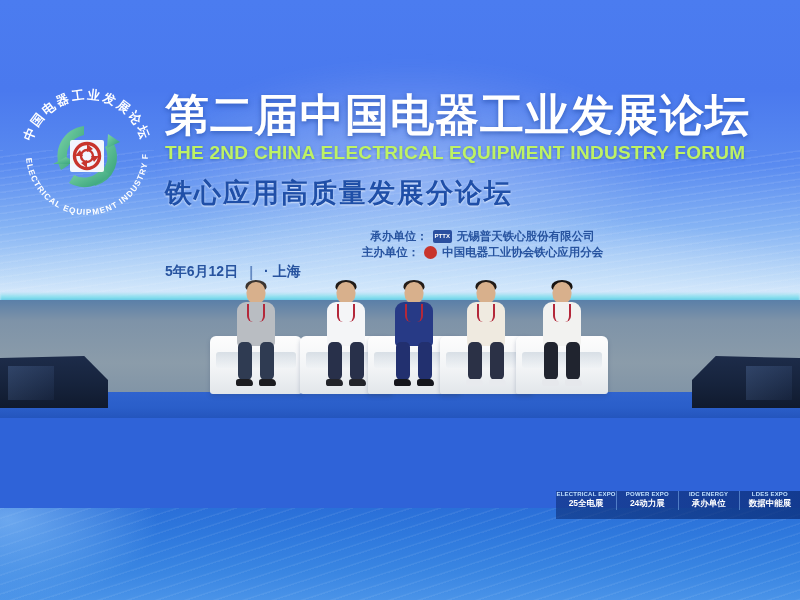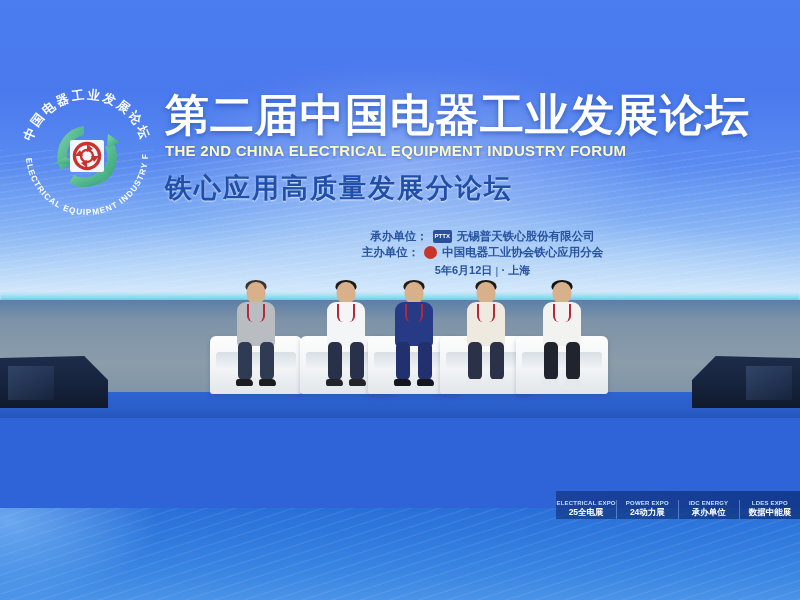--- a/index.html
+++ b/index.html
@@ -38,42 +38,42 @@
   .logo svg{display:block;}
 
   
   .headline{position:absolute;left:165px;top:92px;width:635px;}
   .h-cn{
     font-size:44px;font-weight:bold;color:#ffffff;letter-spacing:1px;line-height:1.04;
     text-shadow:0 2px 5px rgba(20,60,150,.55);
     white-space:nowrap;
   }
   .h-en{
-    margin-top:4px;font-size:15px;font-weight:bold;color:#fef9c3;
+    margin-top:4px;font-size:19px;font-weight:bold;color:#bef264;
     letter-spacing:.3px;white-space:nowrap;
     text-shadow:0 1px 3px rgba(20,60,150,.45);
   }
   .h-sub{
     margin-top:11px;font-size:27px;font-weight:bold;color:#1f4fa8;
     letter-spacing:2px;white-space:nowrap;
     text-shadow:0 1px 2px rgba(255,255,255,.75);
   }
 
   
   .orgs{position:absolute;left:165px;top:228px;width:635px;text-align:center;color:#27539f;}
   .org-row{display:flex;align-items:center;justify-content:center;gap:5px;
            font-size:11.5px;font-weight:bold;line-height:16px;white-space:nowrap;}
   .org-mark{
     display:inline-block;width:13px;height:13px;border-radius:50%;
     background:#c8342c;color:#fff;font-size:6px;line-height:13px;text-align:center;font-weight:bold;
   }
   .org-mark.sq{border-radius:2px;background:#2a4fa0;width:19px;font-size:6px;line-height:13px;}
   .date-row{
-    display:flex;align-items:center;justify-content:center;gap:3px;
-    margin-top:3px;font-size:11px;font-weight:bold;color:#27539f;white-space:nowrap;
+    display:flex;align-items:center;justify-content:flex-start;gap:11px;
+    margin-top:3px;font-size:14px;font-weight:bold;color:#27539f;white-space:nowrap;
   }
   .date-sep{opacity:.6;}
 
   
   .floor{
     position:absolute;left:0;top:300px;width:800px;height:115px;
     background:linear-gradient(180deg,#5a7fa8 0%,#7e93a8 18%,#8b9caa 55%,#7a8fa4 100%);
   }
   .floor-front{
     position:absolute;left:0;top:392px;width:800px;height:26px;
@@ -171,21 +171,21 @@
     background:repeating-linear-gradient(-18deg, rgba(255,255,255,.07) 0px, rgba(255,255,255,.07) 1px, rgba(255,255,255,0) 2px, rgba(255,255,255,0) 9px);
   }
   .fg-corner{
     position:absolute;left:-30px;top:-24px;width:190px;height:120px;
     background:radial-gradient(ellipse at 20% 30%, rgba(160,210,255,.55), rgba(160,210,255,0) 70%);
   }
 
   
   .expo{
     position:absolute;left:556px;top:491px;width:244px;height:28px;
-    display:flex;align-items:flex-end;
+    display:flex;align-items:flex-start;
     background:linear-gradient(90deg,rgba(10,40,110,.55),rgba(10,45,120,.75));
   }
   .expo-cell{
     flex:1;display:flex;flex-direction:column;align-items:center;justify-content:center;
     gap:1px;border-right:1px solid rgba(150,200,255,.45);
   }
   .expo-cell:last-child{border-right:none;}
   .expo-top{font-size:6px;color:#bfe0ff;letter-spacing:.2px;white-space:nowrap;font-weight:bold;}
   .expo-bot{font-size:8.5px;color:#ffffff;font-weight:bold;white-space:nowrap;}
 

